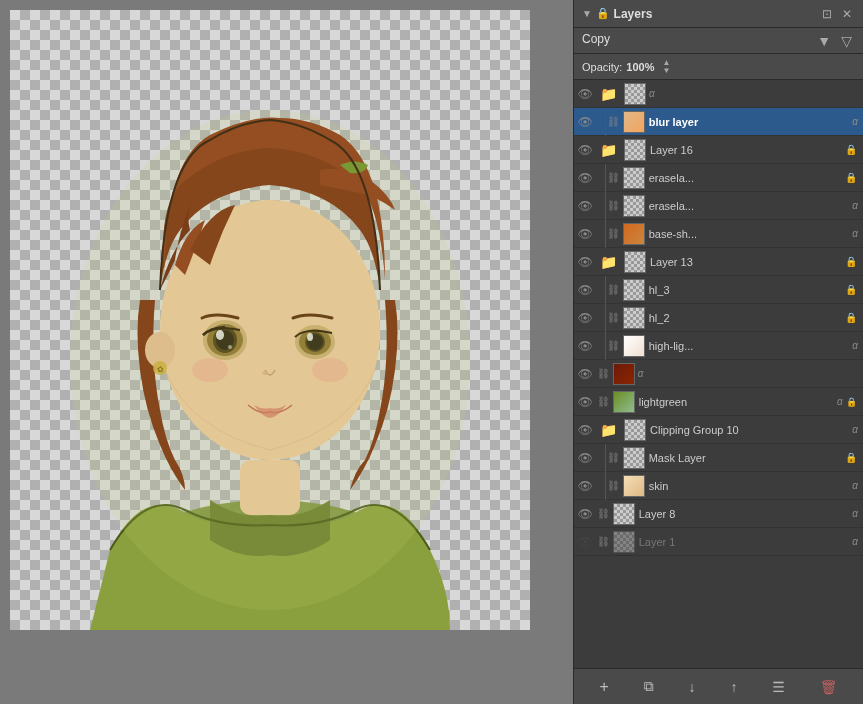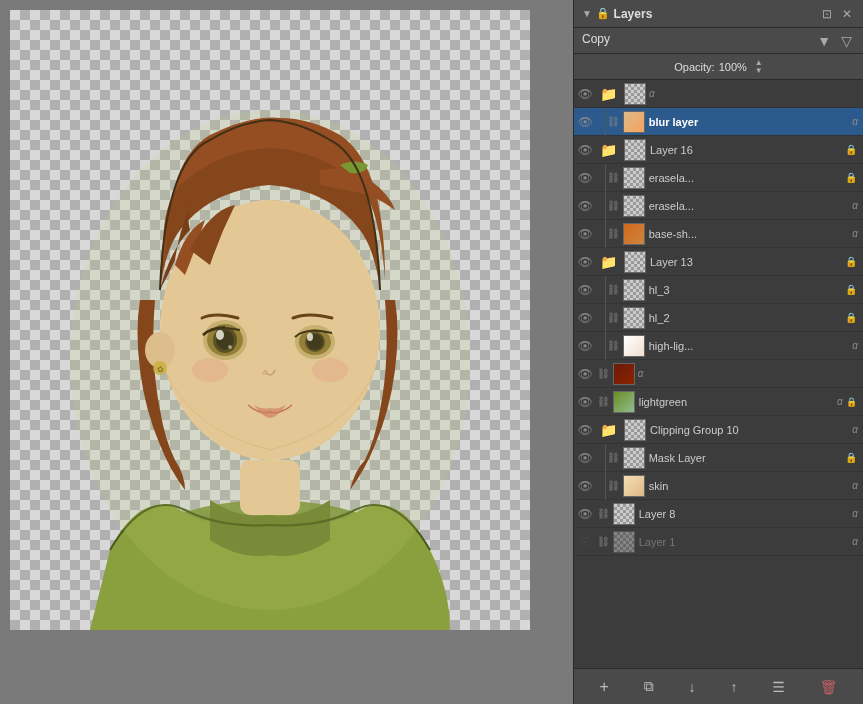--- a/index.html
+++ b/index.html
@@ -101,35 +101,34 @@
     .copy-icons {
       display: flex;
       gap: 4px;
     }
 
     .opacity-row {
       background: #4a4a4a;
       padding: 3px 8px;
       display: flex;
       align-items: center;
-      justify-content: center;
       border-bottom: 1px solid #2a2a2a;
       height: 26px;
       gap: 4px;
     }
 
     .opacity-label {
       color: #ddd;
       font-size: 11px;
     }
 
     .opacity-value {
       color: #ddd;
       font-size: 11px;
-      font-weight: normal;
+      font-weight: bold;
     }
 
     .opacity-arrows {
       display: flex;
       flex-direction: column;
       margin-left: 4px;
     }
 
     .opacity-arrow {
       color: #aaa;

